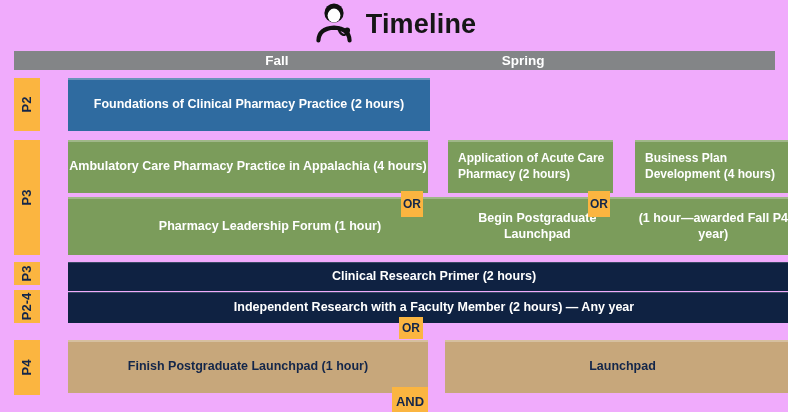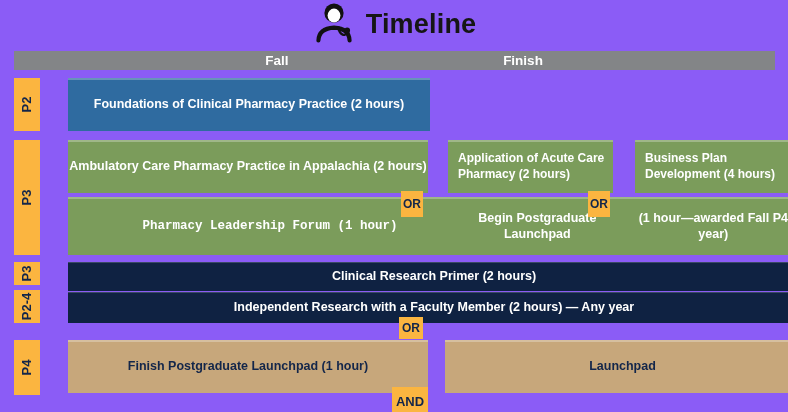--- a/index.html
+++ b/index.html
@@ -1,17 +1,17 @@
 <!DOCTYPE html>
 <html style="--yellow: #FBB540; --blue: #2F6BA0; --green: #7B9C5B; --navy: #0F2242; --tan: #C7A77B; --header_gray: #838587; --badge_text_navy: #13264A;"><head>
 <meta charset="utf-8">
 <style>
   html,body{margin:0;padding:0;background:#fff;}
   .canvas{
-    position:relative;width:788px;height:412px;background:#8b5cf6;overflow:hidden;
+    position:relative;width:788px;height:412px;background:#f0abfc;overflow:hidden;
     font-family:"Liberation Sans","DejaVu Sans",sans-serif;
   }
   
   .title-group{position:absolute;top:1px;left:0;width:100%;height:46px;
     display:flex;align-items:center;justify-content:center;gap:10px;}
   .title-text{font-size:27px;font-weight:800;color:#161616;letter-spacing:.2px;}
   
   .header-bar{position:absolute;left:14px;top:51px;width:761px;height:19px;background:var(--header_gray,#838587);}
   .header-label{position:absolute;top:0;height:19px;line-height:19px;transform:translateX(-50%);
     color:#fff;font-size:13.5px;font-weight:700;}
@@ -50,38 +50,38 @@
         <path d="M29 29 C30.5 36.5 36.5 38 38 33" fill="none" stroke="#111" stroke-width="2.6" stroke-linecap="round"></path>
         <circle cx="38.4" cy="31" r="3.1" fill="#111"></circle>
         <circle cx="29" cy="28.2" r="1.8" fill="#111"></circle>
       </svg>
     </span>
     <span class="title-text">Timeline</span>
   </div>
 
   <div class="header-bar">
     <span class="header-label fall">Fall</span>
-    <span class="header-label spring">Finish</span>
+    <span class="header-label spring">Spring</span>
   </div>
 
   <div class="tab" style="top:78px;height:53px;">
     <span>P2</span>
   </div>
   <div class="box blue" style="left:43px;top:78px;width:362px;height:53px;">Foundations of Clinical Pharmacy Practice (2 hours)</div>
 
   <div class="tab" style="top:140px;height:115px;">
     <span>P3</span>
   </div>
-  <div class="box green" style="left:43px;top:140px;width:360px;height:53px;">Ambulatory Care Pharmacy Practice in Appalachia (2 hours)</div>
+  <div class="box green" style="left:43px;top:140px;width:360px;height:53px;">Ambulatory Care Pharmacy Practice in Appalachia (4 hours)</div>
   <div class="badge" style="left:401px;top:157px;width:22px;height:26px;">OR</div>
   <div class="box green left-align" style="left:423px;top:140px;width:165px;height:53px;">Application of Acute Care Pharmacy (2 hours)</div>
   <div class="badge" style="left:588px;top:157px;width:22px;height:26px;">OR</div>
   <div class="box green left-align" style="left:610px;top:140px;width:165px;height:53px;">Business Plan Development (4 hours)</div>
 
-  <div class="box green" style="left:43px;top:197px;width:404px;height:58px;font-family:Liberation Mono, monospace;">Pharmacy Leadership Forum (1 hour)</div>
+  <div class="box green" style="left:43px;top:197px;width:404px;height:58px;">Pharmacy Leadership Forum (1 hour)</div>
   <div class="box green two-line" style="left:423px;top:197px;width:352px;height:58px;">
     <span>Begin Postgraduate Launchpad</span>
     <span>(1 hour—awarded Fall P4 year)</span>
   </div>
 
   <div class="tab" style="top:262px;height:23px;">
     <span>P3</span>
   </div>
   <div class="box navy" style="left:43px;top:262px;width:732px;height:29px;">Clinical Research Primer (2 hours)</div>
 

